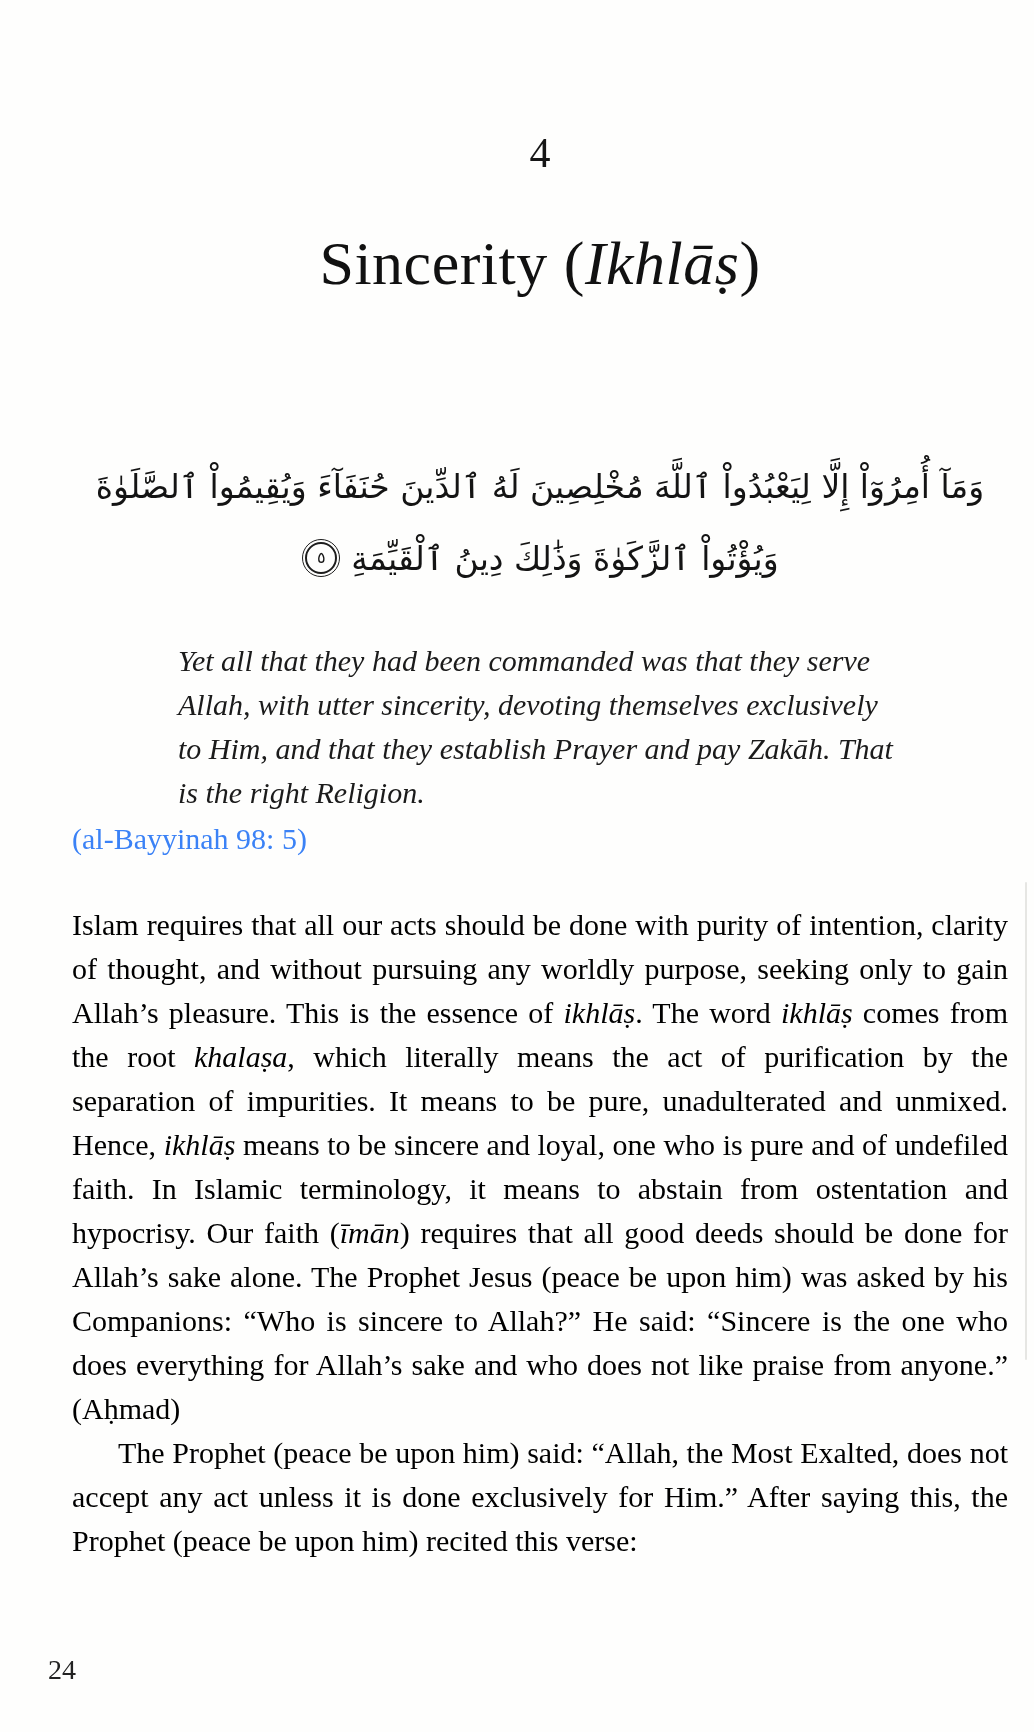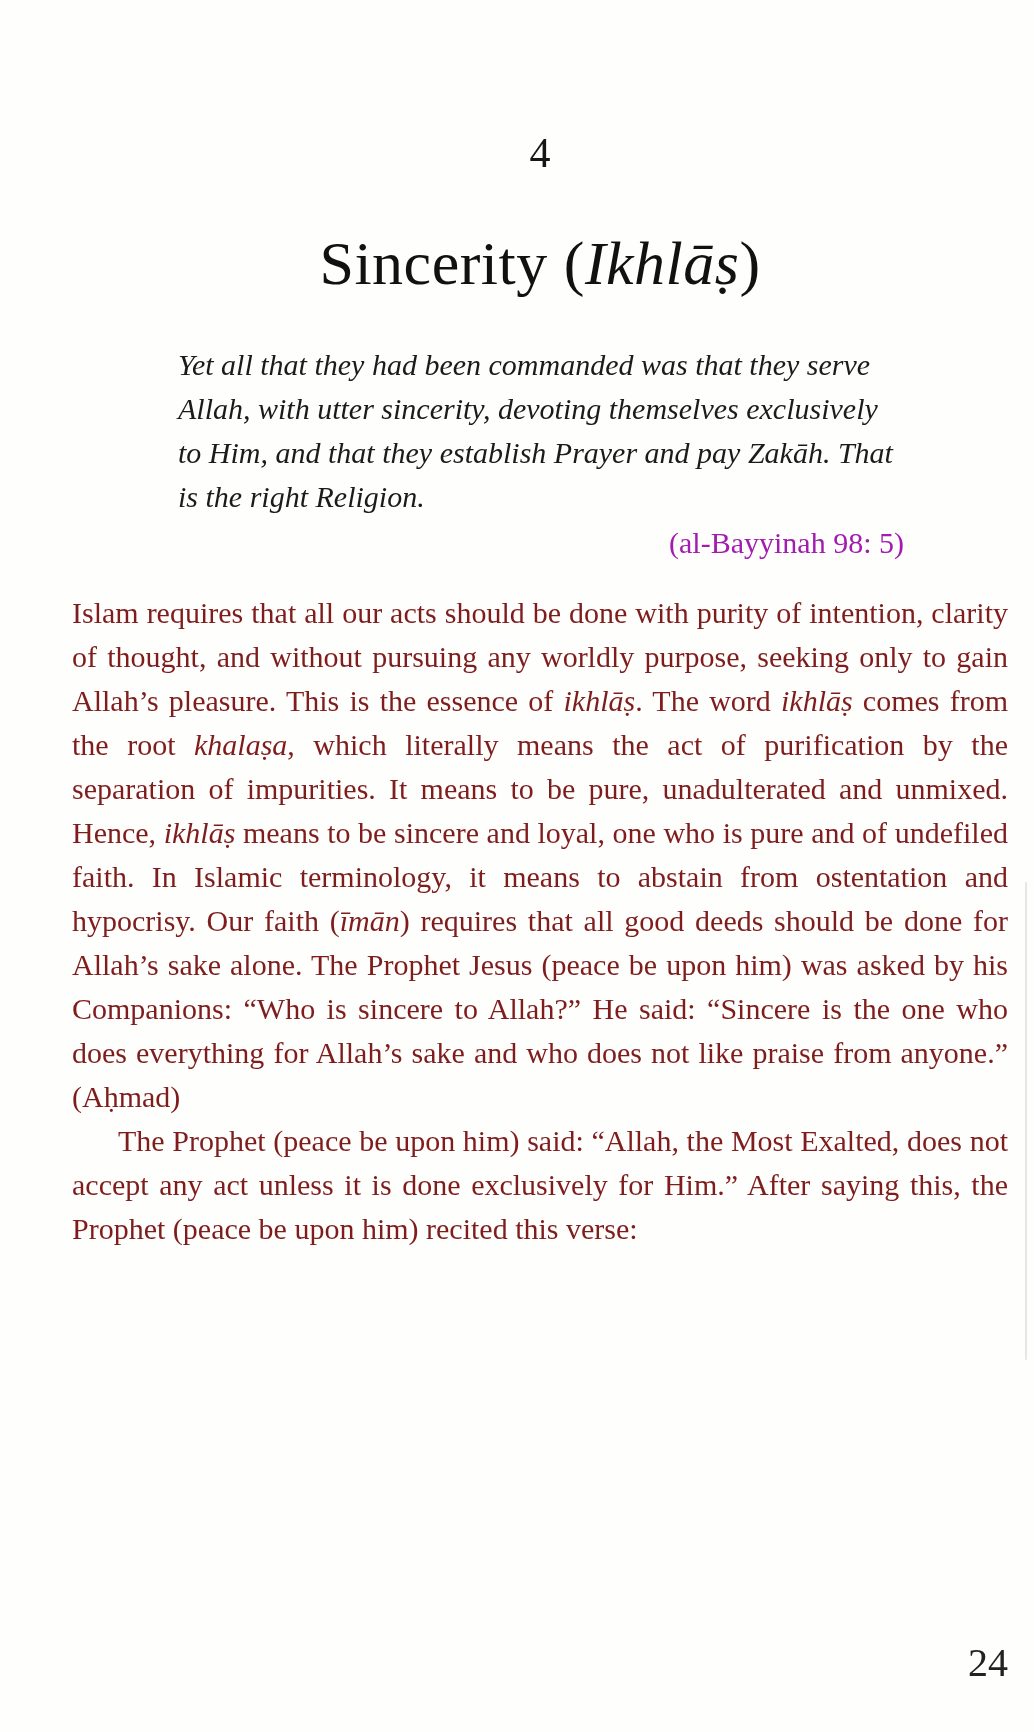--- a/index.html
+++ b/index.html
@@ -68,44 +68,45 @@
     margin: 44px auto 0 auto;
     max-width: 724px;
     font-style: italic;
     font-size: 30px;
     line-height: 44px;
     color: #1b1b1b;
   }
   .citation {
     margin-top: 4px;
     padding-right: 104px;
-    text-align: right;
+    text-align: left;
     font-size: 30px;
     line-height: 40px;
-    color: #a21caf;
+    color: #3b82f6;
   }
   .body-text {
-    margin-top: 28px;
+    margin-top: 44px;
     font-size: 30px;
     line-height: 44px;
     text-align: justify;
-    color: #7f1d1d;
+    color: #000000;
     font-family: Liberation Serif, serif;
   }
   .body-text p { margin: 0; }
   .body-text p.indented { text-indent: 46px; }
   .body-text .em { font-style: italic; }
   .page-number {
     position: absolute;
     left: 0;
     right: 26px;
     bottom: 46px;
-    text-align: right;
-    font-size: 40px;
+    text-align: left;
+    font-size: 28px;
     color: #222222;
+    padding-left: 48px;
   }
   .scan-streak {
     position: absolute;
     right: 7px;
     top: 882px;
     width: 2px;
     height: 478px;
     background: #e6e6e3;
     border-radius: 1px;
   }
@@ -113,20 +114,24 @@
 </head>
 <body>
 
 <div class="page">
   <div class="column">
 
     <div class="chapter-number">4</div>
 
     <h1 class="chapter-title"><span>Sincerity (</span><span class="em">Ikhlāṣ</span><span>)</span></h1>
 
+    <div class="arabic-block">
+      <div>وَمَآ أُمِرُوٓاْ إِلَّا لِيَعْبُدُواْ ٱللَّهَ مُخْلِصِينَ لَهُ ٱلدِّينَ حُنَفَآءَ وَيُقِيمُواْ ٱلصَّلَوٰةَ</div>
+      <div><span>وَيُؤْتُواْ ٱلزَّكَوٰةَ وَذَٰلِكَ دِينُ ٱلْقَيِّمَةِ</span><span class="ayah-marker">٥</span></div>
+    </div>
 
     <div class="translation">Yet all that they had been commanded was that they serve Allah, with utter sincerity, devoting themselves exclusively to Him, and that they establish Prayer and pay Zakāh. That is the right Religion.</div>
 
     <div class="citation">(al-Bayyinah 98: 5)</div>
 
     <div class="body-text">
       <p><span>Islam requires that all our acts should be done with purity of intention, clarity of thought, and without pursuing any worldly purpose, seeking only to gain Allah’s pleasure. This is the essence of </span><span class="em">ikhlāṣ</span><span>. The word </span><span class="em">ikhlāṣ</span><span> comes from the root </span><span class="em">khalaṣa</span><span>, which literally means the act of purification by the separation of impurities. It means to be pure, unadulterated and unmixed. Hence, </span><span class="em">ikhlāṣ</span><span> means to be sincere and loyal, one who is pure and of undefiled faith. In Islamic terminology, it means to abstain from ostentation and hypocrisy. Our faith (</span><span class="em">īmān</span><span>) requires that all good deeds should be done for Allah’s sake alone. The Prophet Jesus (peace be upon him) was asked by his Companions: “Who is sincere to Allah?” He said: “Sincere is the one who does everything for Allah’s sake and who does not like praise from anyone.” (Aḥmad)</span></p>
       <p class="indented"><span>The Prophet (peace be upon him) said: “Allah, the Most Exalted, does not accept any act unless it is done exclusively for Him.” After saying this, the Prophet (peace be upon him) recited this verse:</span></p>
     </div>
 

